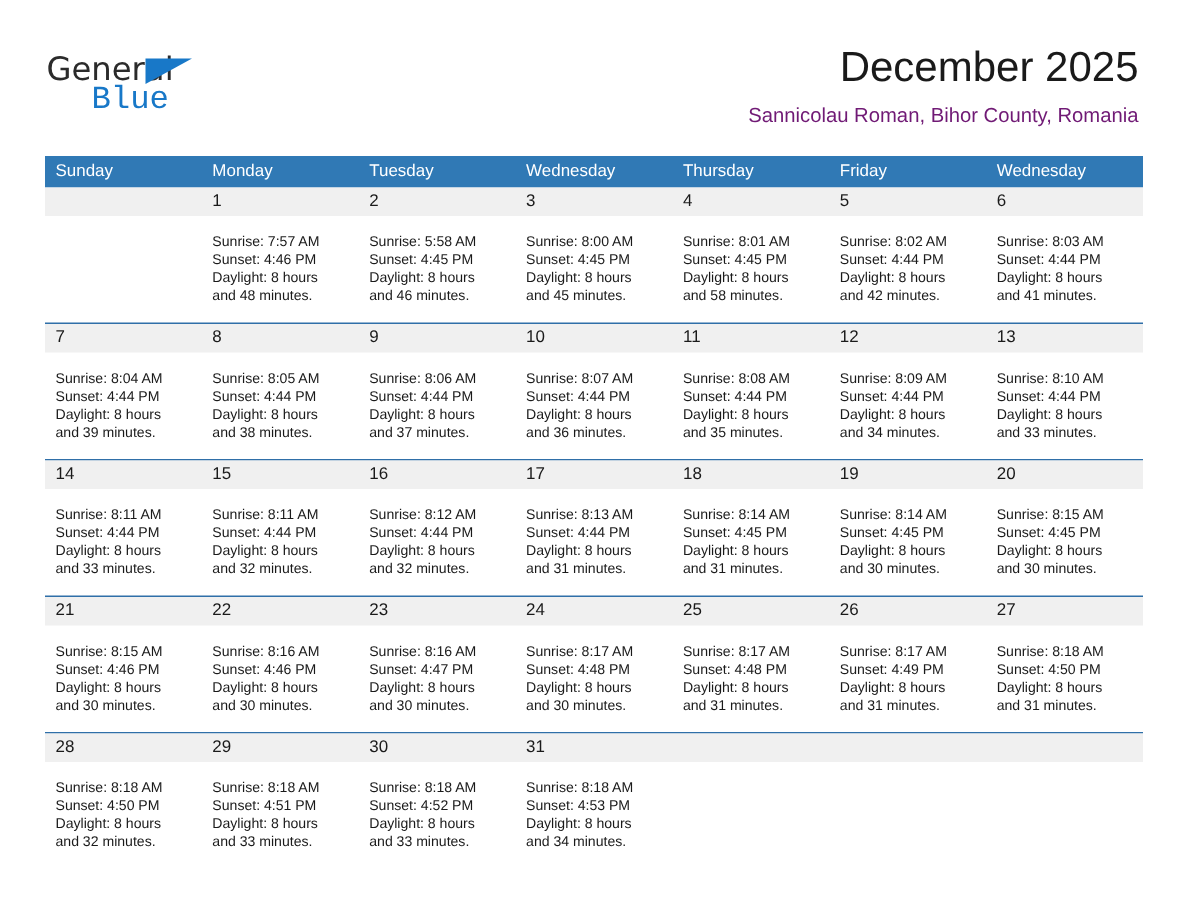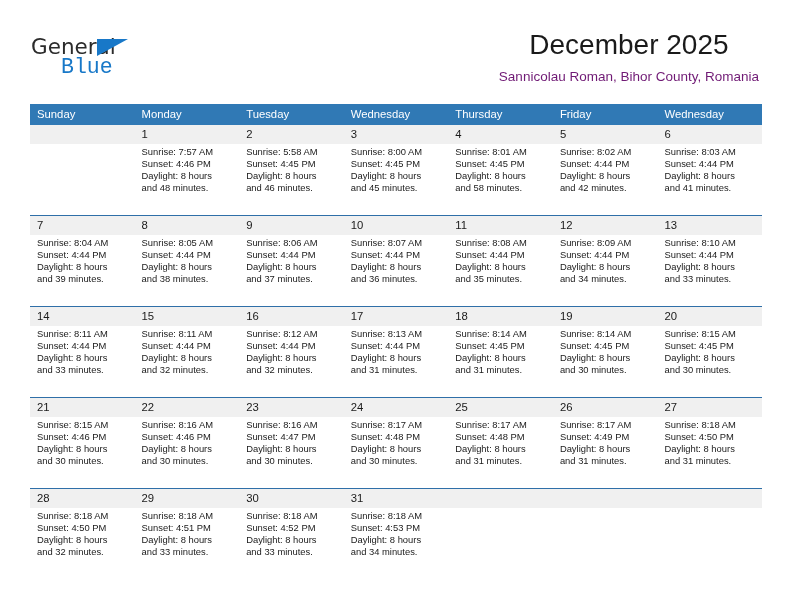--- a/index.html
+++ b/index.html
@@ -62,21 +62,21 @@
     width: 0;
     height: 0;
     border-left: 31px solid #1878c8;
     border-bottom: 17px solid transparent;
   }
 
   .title-block {
     position: absolute;
     right: 33px;
     top: 28px;
-    text-align: center;
+    text-align: right;
   }
   .month-title {
     font-size: 28px;
     font-weight: 400;
     color: #1a1a1a;
     line-height: 34px;
     white-space: nowrap;
   }
   .location-sub {
     margin-top: 6px;
@@ -138,21 +138,21 @@
     padding-left: 7px;
     position: relative;
   }
   .day-num {
     height: 19px;
     line-height: 19px;
     font-size: 11.3px;
     color: #1a1a1a;
   }
   .day-info {
-    margin-top: 2px;
+    margin-top: 11px;
     font-size: 9.4px;
     line-height: 12.1px;
     color: #1a1a1a;
     white-space: nowrap;
   }
   .day-info div {
     white-space: nowrap;
   }
   .empty .day-num,
   .empty .day-info {

